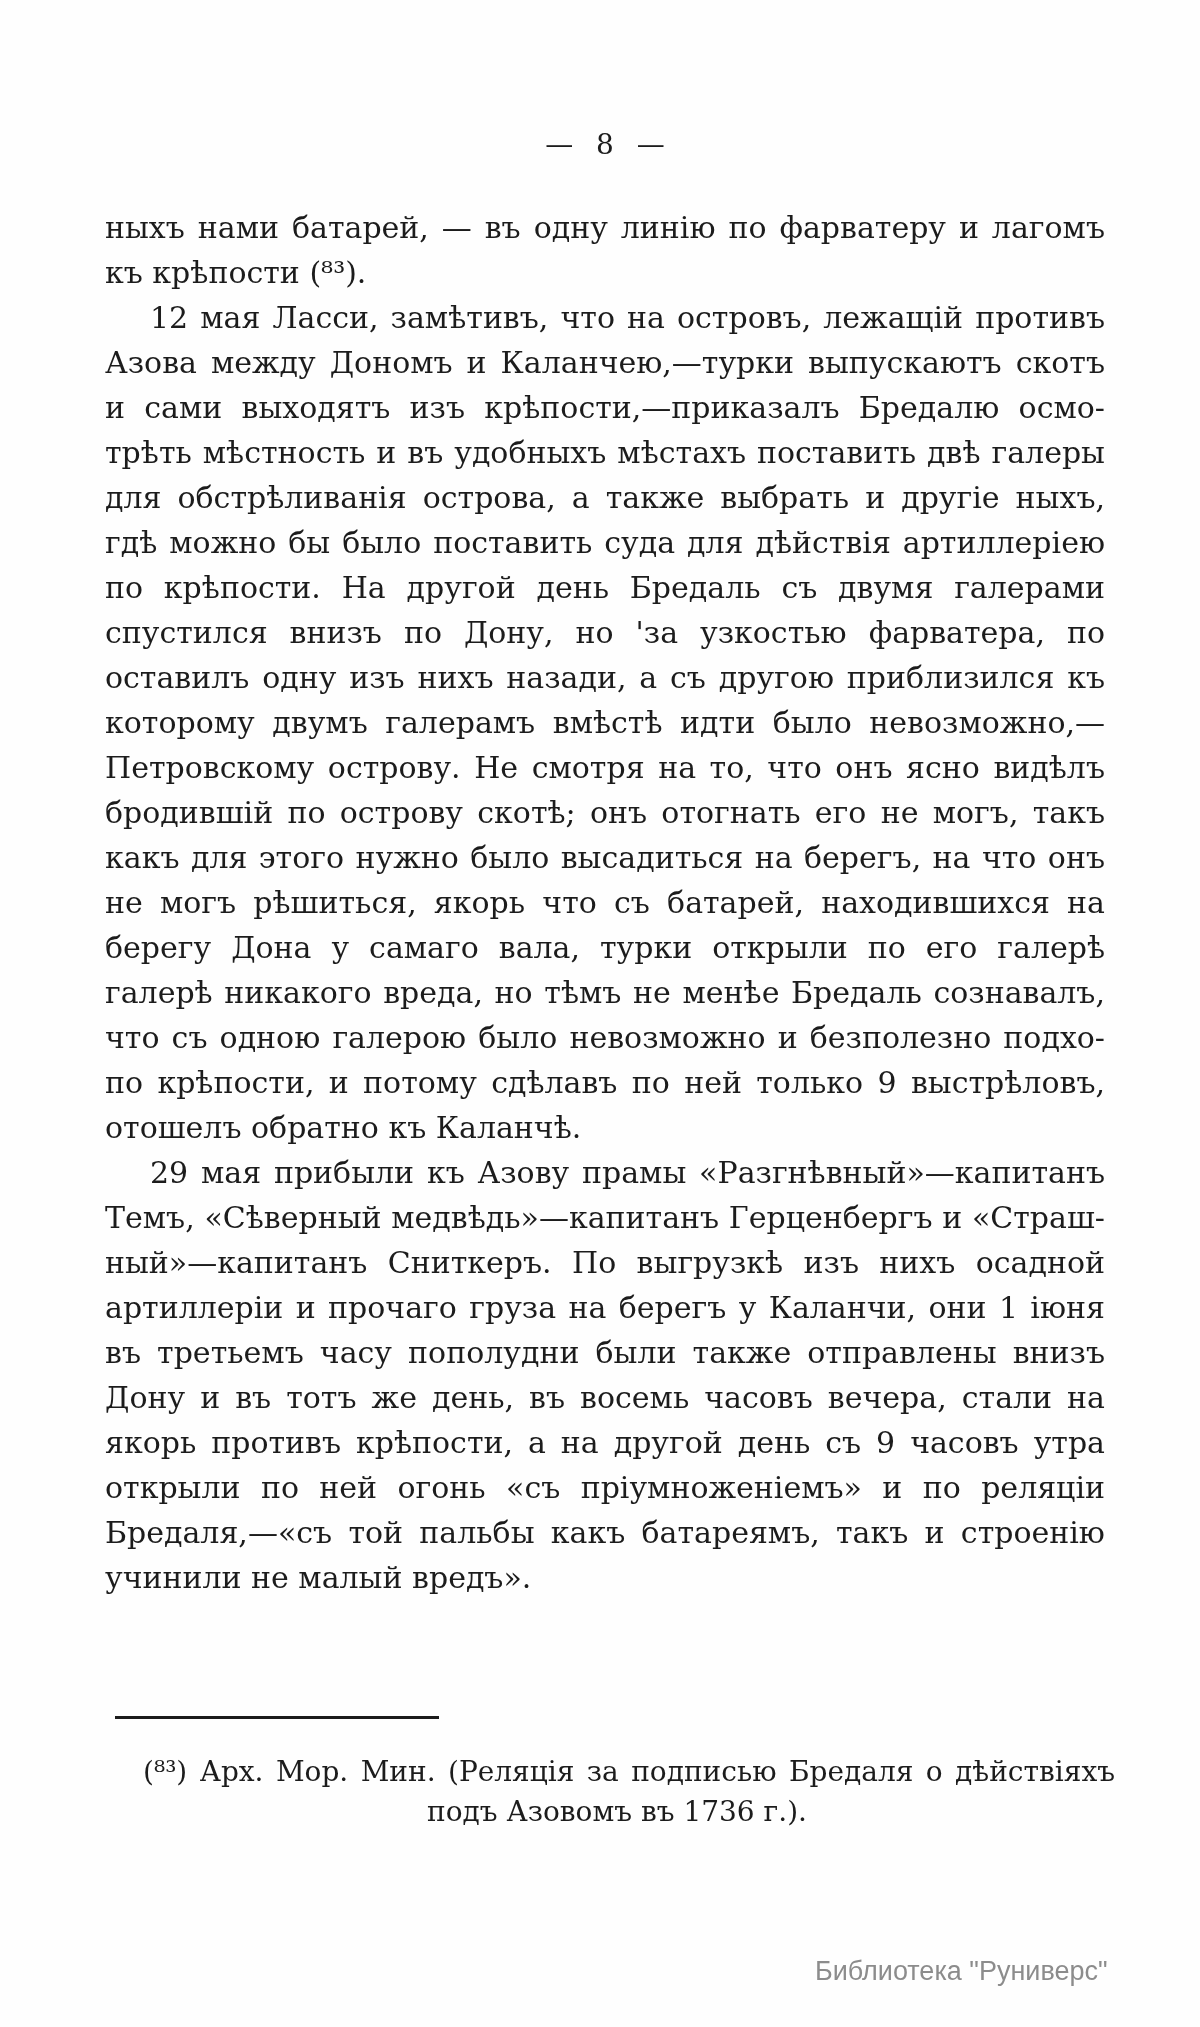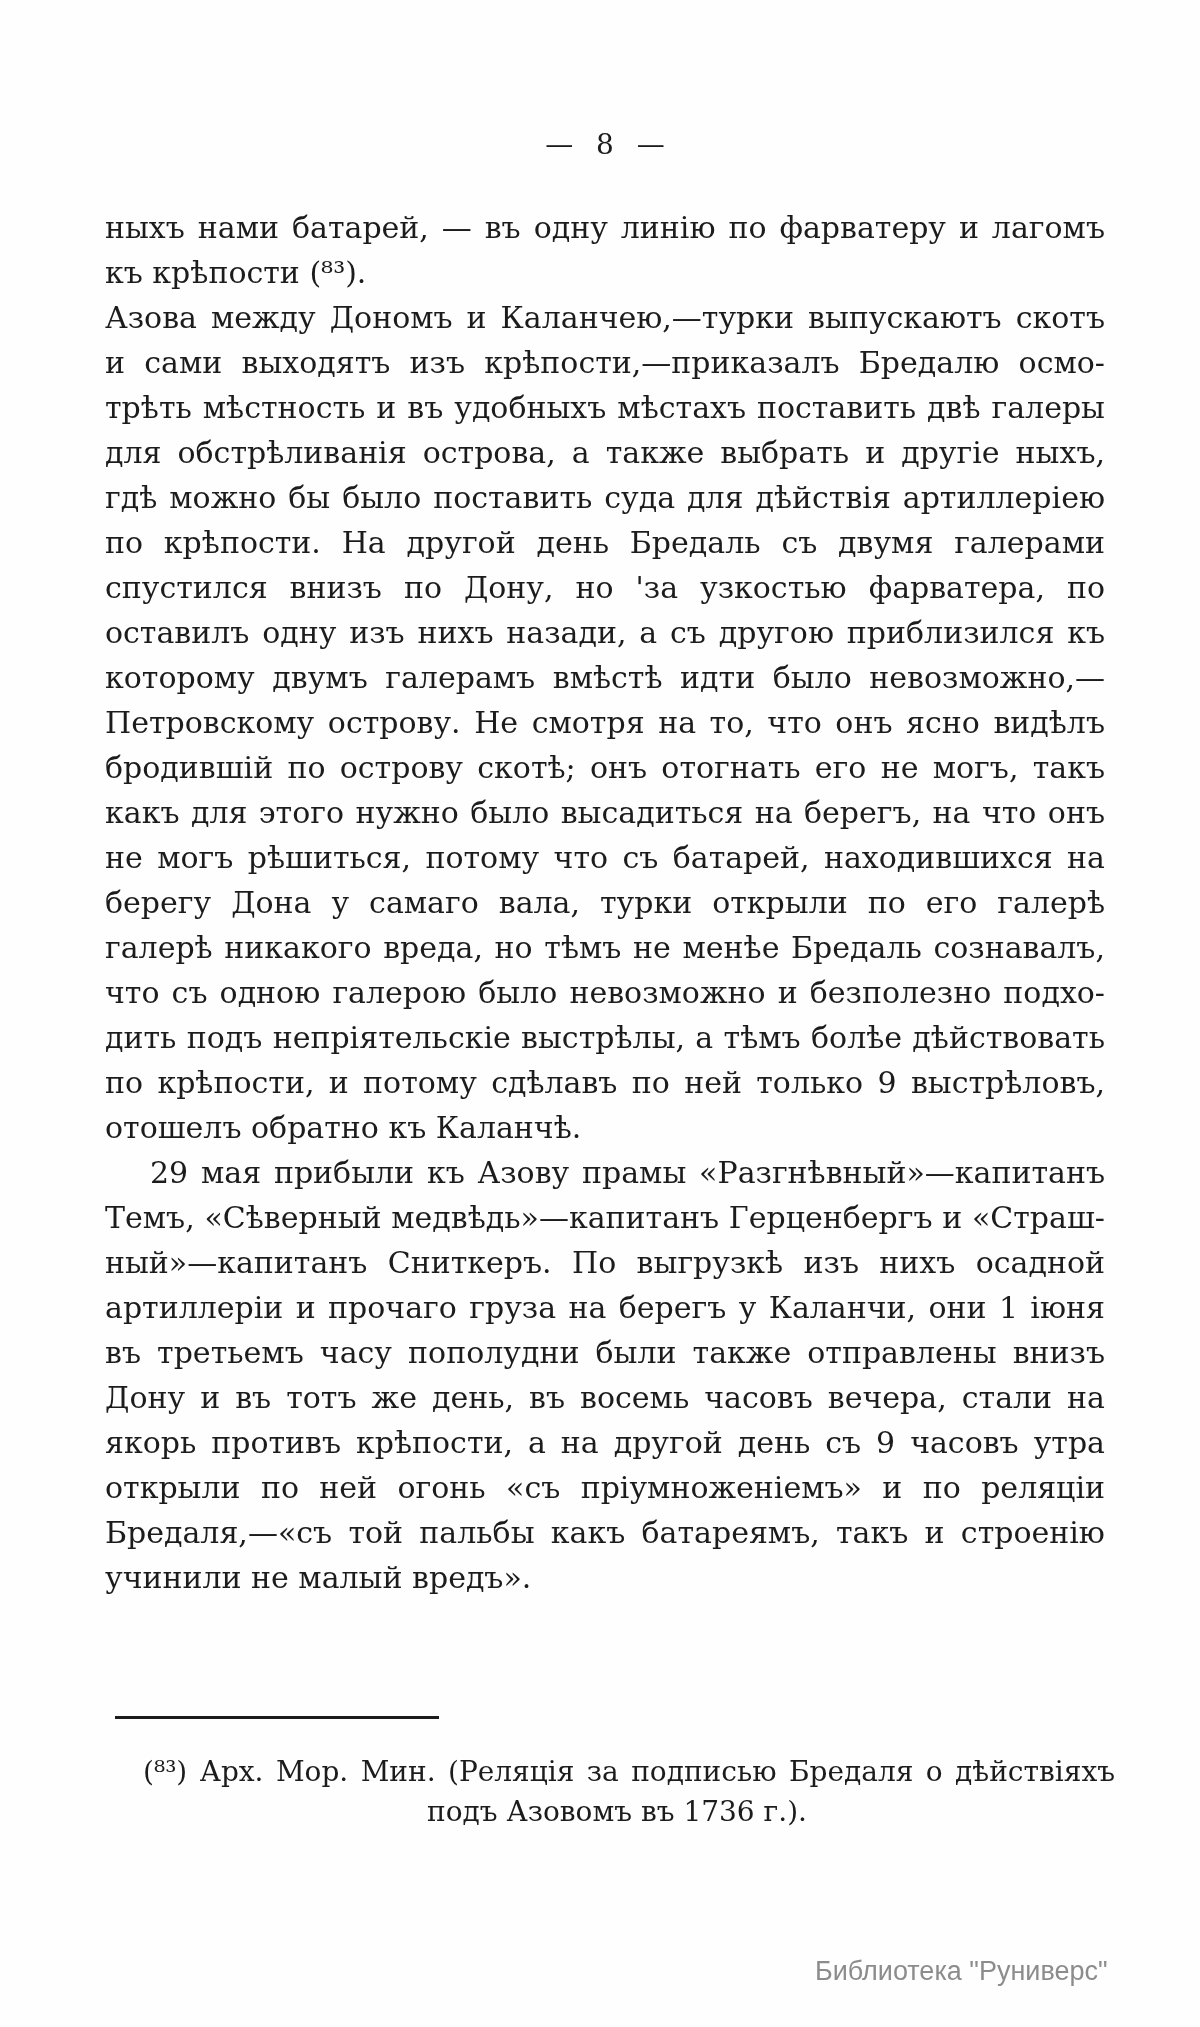--- a/index.html
+++ b/index.html
@@ -95,37 +95,37 @@
   <div class="pageno">— 8 —</div>
 
   <div class="textblock">
 
     <div>
       <div class="line j">ныхъ нами батарей, — въ одну линію по фарватеру и лагомъ</div>
       <div class="line">къ крѣпости (⁸³).</div>
     </div>
 
     <div>
+      <div class="line j indent">12 мая Ласси, замѣтивъ, что на островъ, лежащій противъ</div>
       <div class="line j">Азова между Дономъ и Каланчею,—турки выпускаютъ скотъ</div>
       <div class="line j">и сами выходятъ изъ крѣпости,—приказалъ Бредалю осмо-</div>
       <div class="line j">трѣть мѣстность и въ удобныхъ мѣстахъ поставить двѣ галеры</div>
       <div class="line j">для обстрѣливанія острова, а также выбрать и другіе ныхъ,</div>
       <div class="line j">гдѣ можно бы было поставить суда для дѣйствія артиллеріею</div>
       <div class="line j">по крѣпости.  На другой день Бредаль съ двумя галерами</div>
       <div class="line j">спустился внизъ по Дону, но 'за узкостью фарватера, по</div>
       <div class="line j">оставилъ одну изъ нихъ назади, а съ другою приблизился къ</div>
       <div class="line j">которому двумъ галерамъ вмѣстѣ идти было невозможно,—</div>
       <div class="line j">Петровскому острову.  Не смотря на то, что онъ ясно видѣлъ</div>
       <div class="line j">бродившій по острову скотѣ; онъ отогнать его не могъ, такъ</div>
       <div class="line j">какъ для этого нужно было высадиться на берегъ, на что онъ</div>
-      <div class="line j">не могъ рѣшиться, потому что съ батарей, находившихся на</div>
+      <div class="line j">не могъ рѣшиться, якорь что съ батарей, находившихся на</div>
       <div class="line j">берегу Дона у самаго вала, турки открыли по его галерѣ</div>
       <div class="line j">галерѣ никакого вреда, но тѣмъ не менѣе Бредаль сознавалъ,</div>
       <div class="line j">что съ одною галерою было невозможно и безполезно подхо-</div>
-      <div class="line j">дить подъ непріятельскіе выстрѣлы, а тѣмъ болѣе дѣйствовать</div>
       <div class="line j">по крѣпости, и потому сдѣлавъ по ней только 9 выстрѣловъ,</div>
       <div class="line">отошелъ обратно къ Каланчѣ.</div>
     </div>
 
     <div>
       <div class="line j indent">29 мая прибыли къ Азову прамы «Разгнѣвный»—капитанъ</div>
       <div class="line j">Темъ, «Сѣверный медвѣдь»—капитанъ Герценбергъ и «Страш-</div>
       <div class="line j">ный»—капитанъ Сниткеръ.  По выгрузкѣ изъ нихъ осадной</div>
       <div class="line j">артиллеріи и прочаго груза на берегъ у Каланчи, они 1 іюня</div>
       <div class="line j">въ третьемъ часу пополудни были также отправлены внизъ по</div>

